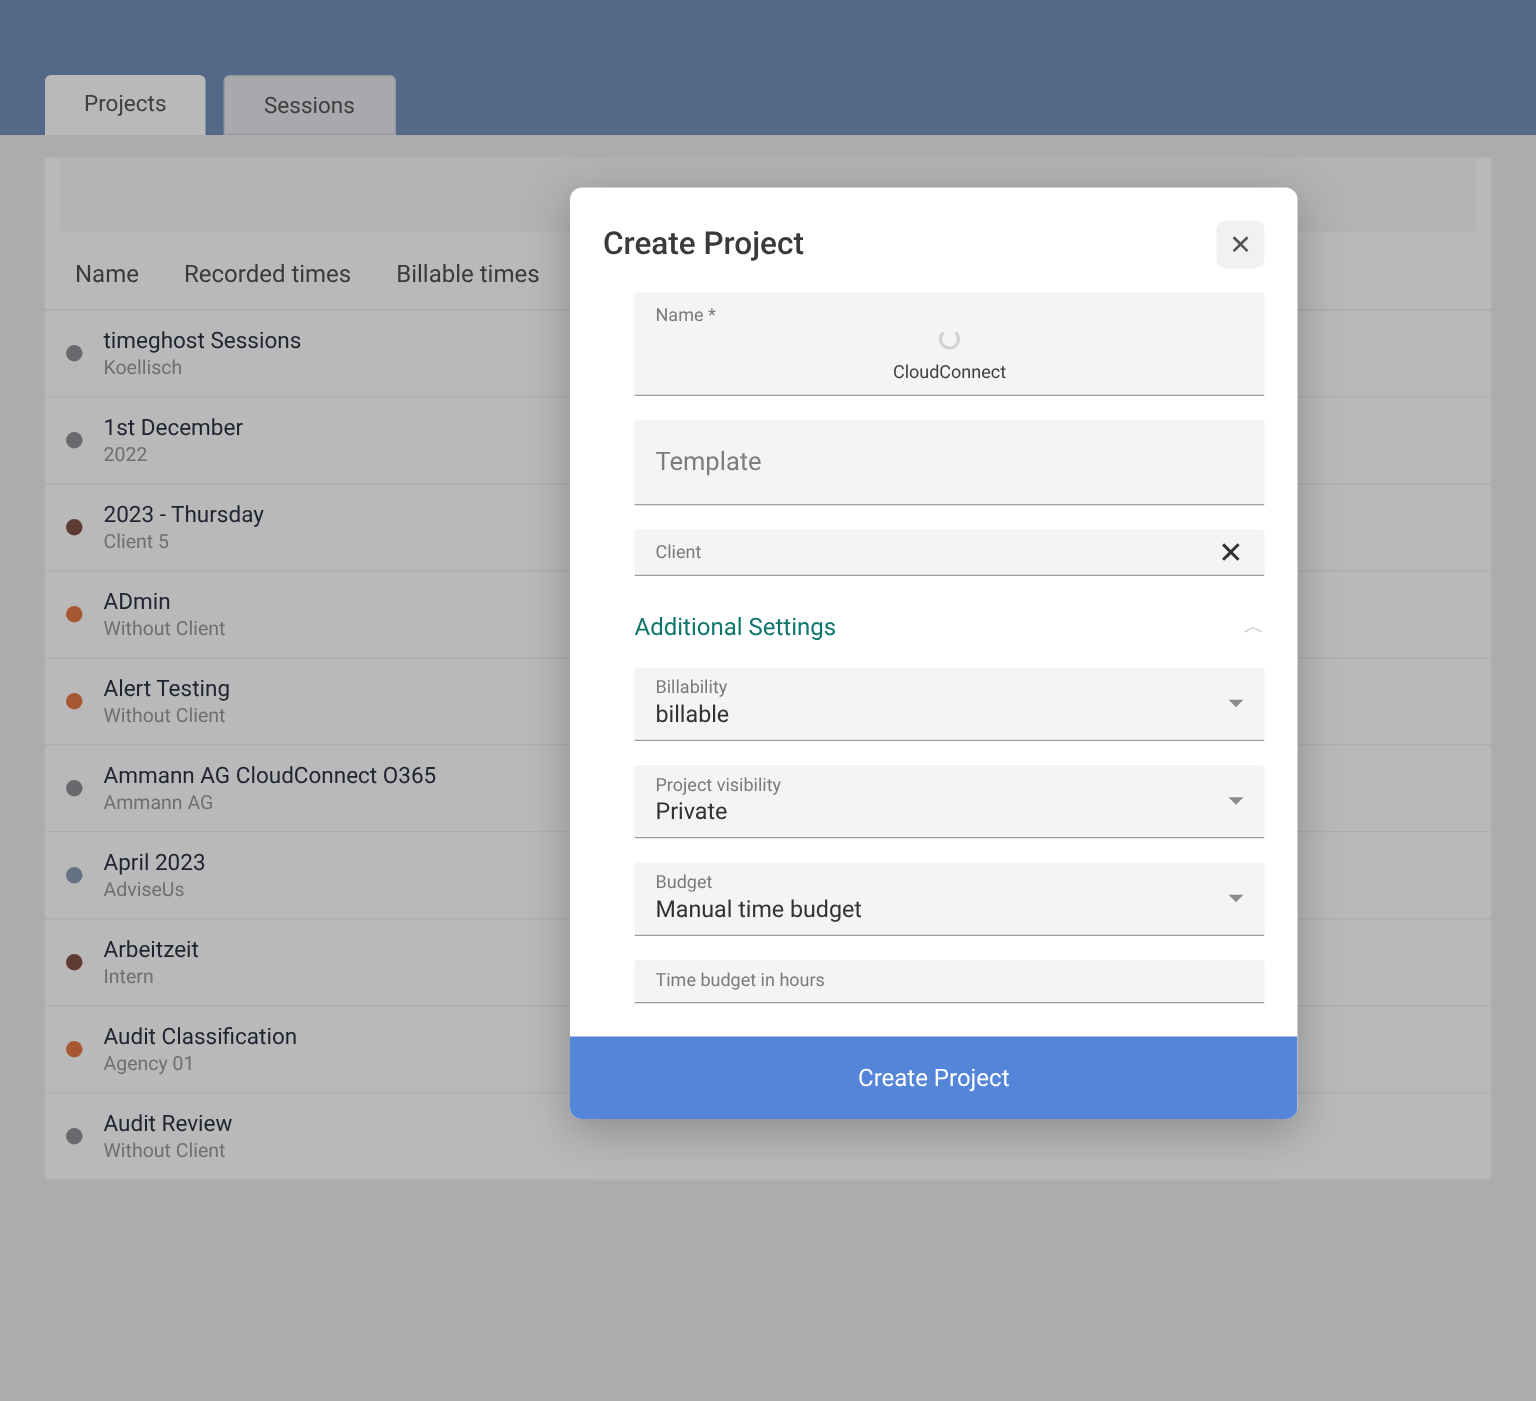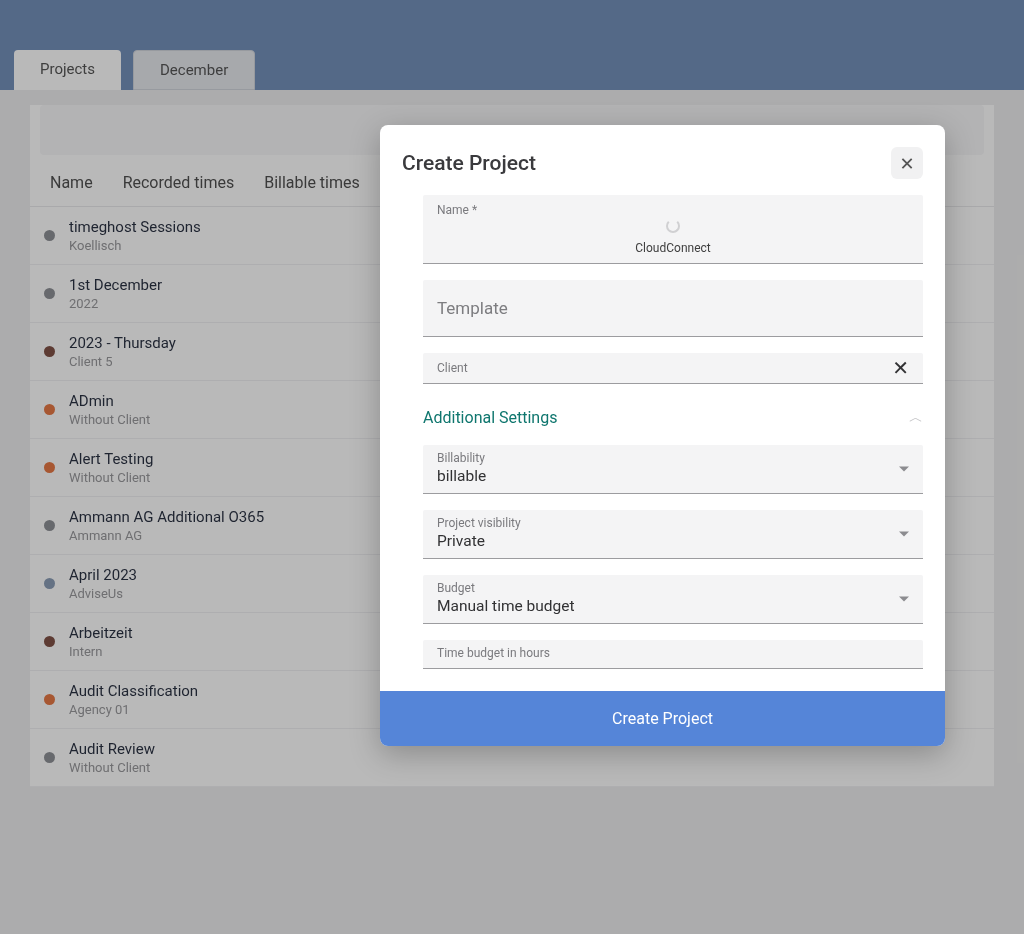--- a/index.html
+++ b/index.html
@@ -1,32 +1,32 @@
 <!DOCTYPE html>
 <html><head>
 <meta charset="utf-8">
 <style>
   * { box-sizing: border-box; margin: 0; padding: 0; font-family: -apple-system, BlinkMacSystemFont, "Segoe UI", Roboto, sans-serif; }
   body { width: 1024px; height: 934px; background: #e9e9ea; overflow: hidden; position: relative; }
-  .header-bar { background: #6281b0; height: 90px; display: flex; align-items: flex-end; padding-left: 14px; }
+  .header-bar { background: #6281b0; height: 90px; display: flex; align-items: flex-end; padding-left: 30px; }
   .tabs { display: flex; gap: 12px; }
   .tab { padding: 10px 26px; border-radius: 4px 4px 0 0; font-size: 15px; color: #3f3f3f; cursor: pointer; }
   .tab.active { background: #fcfcfc; }
   .tab.inactive { background: #e0e3e9; border: 1px solid #c8ccd4; }
   .content-area { background: #e9e9ea; padding: 0; }
   .panel { background: #fcfcfc; margin: 0 30px 30px 30px; border-radius: 0; }
   .search-row { height: 50px; margin: 15px 10px 0 10px; background: #f3f3f4; border-radius: 4px; }
   .table-header { display: flex; gap: 30px; padding: 18px 20px 14px 20px; font-size: 16px; color: #3a3a3a; border-bottom: 1px solid #e4e4e6; }
   .row { display: flex; align-items: center; gap: 14px; padding: 11px 14px; border-bottom: 1px solid #ececee; }
   .dot { width: 11px; height: 11px; border-radius: 50%; flex-shrink: 0; }
   .row-texts { display: flex; flex-direction: column; gap: 2px; }
   .row-title { font-size: 15px; color: #0f172a; }
   .row-sub { font-size: 13px; color: #8a8a8e; }
   .overlay { position: absolute; inset: 0; background: rgba(60,60,60,0.35); }
-  .modal { position: absolute; top: 125px; left: 380px; width: 565px; background: #fff; border-radius: 8px; box-shadow: 0 8px 30px rgba(0,0,0,0.25); overflow: hidden; }
+  .modal { position: absolute; top: 125px; left: 380px; width: 485px; background: #fff; border-radius: 8px; box-shadow: 0 8px 30px rgba(0,0,0,0.25); overflow: hidden; }
   .modal-head { display: flex; justify-content: space-between; align-items: center; padding: 22px 22px 10px 22px; }
   .modal-title { font-size: 21px; color: #3a3a3d; font-weight: 500; }
   .close-btn { width: 32px; height: 32px; border-radius: 6px; background: #f1f1f2; display: flex; align-items: center; justify-content: center; font-size: 18px; color: #555; cursor: pointer; }
   .modal-body { padding: 6px 22px 22px 22px; display: flex; flex-direction: column; gap: 16px; margin-left: 21px; }
   .field { background: #f4f4f5; border-bottom: 1px solid #9c9c9f; padding: 8px 14px 8px 14px; position: relative; border-radius: 2px 2px 0 0; }
   .field-label { font-size: 12px; color: #7a7a7e; }
   .field-value { font-size: 12px; color: #404040; padding-top: 2px; display: flex; align-items: center; gap: 8px; flex-direction: column; }
   .spinner { width: 14px; height: 14px; border: 2px solid #d0d0d2; border-top-color: transparent; border-radius: 50%; }
   .field.tall { padding: 18px 14px; }
   .field.tall .placeholder { font-size: 17px; color: #7d7d80; }
@@ -39,21 +39,21 @@
   .select-value { font-size: 15.5px; color: #323234; padding-top: 2px; }
   .dropdown-arrow { position: absolute; right: 14px; top: 50%; transform: translateY(-50%); width: 0; height: 0; border-left: 5px solid transparent; border-right: 5px solid transparent; border-top: 5px solid #8c8c90; }
   .submit-btn { background: #5585d8; color: #fff; text-align: center; padding: 18px; font-size: 16px; cursor: pointer; }
 </style>
 </head>
 <body>
 
 <div class="header-bar">
   <div class="tabs">
     <div class="tab active">Projects</div>
-    <div class="tab inactive">December</div>
+    <div class="tab inactive">Sessions</div>
   </div>
 </div>
 
 <div class="content-area">
   <div class="panel">
     <div class="search-row"></div>
     <div class="table-header">
       <span>Name</span>
       <span>Recorded times</span>
       <span>Billable times</span>
@@ -90,21 +90,21 @@
         <div class="row">
           <span class="dot" style="background: rgb(224, 102, 45);"></span>
           <div class="row-texts">
             <div class="row-title">Alert Testing</div>
             <div class="row-sub">Without Client</div>
           </div>
         </div>
         <div class="row">
           <span class="dot" style="background: rgb(127, 130, 136);"></span>
           <div class="row-texts">
-            <div class="row-title">Ammann AG Additional O365</div>
+            <div class="row-title">Ammann AG CloudConnect O365</div>
             <div class="row-sub">Ammann AG</div>
           </div>
         </div>
         <div class="row">
           <span class="dot" style="background: rgb(123, 143, 171);"></span>
           <div class="row-texts">
             <div class="row-title">April 2023</div>
             <div class="row-sub">AdviseUs</div>
           </div>
         </div>

